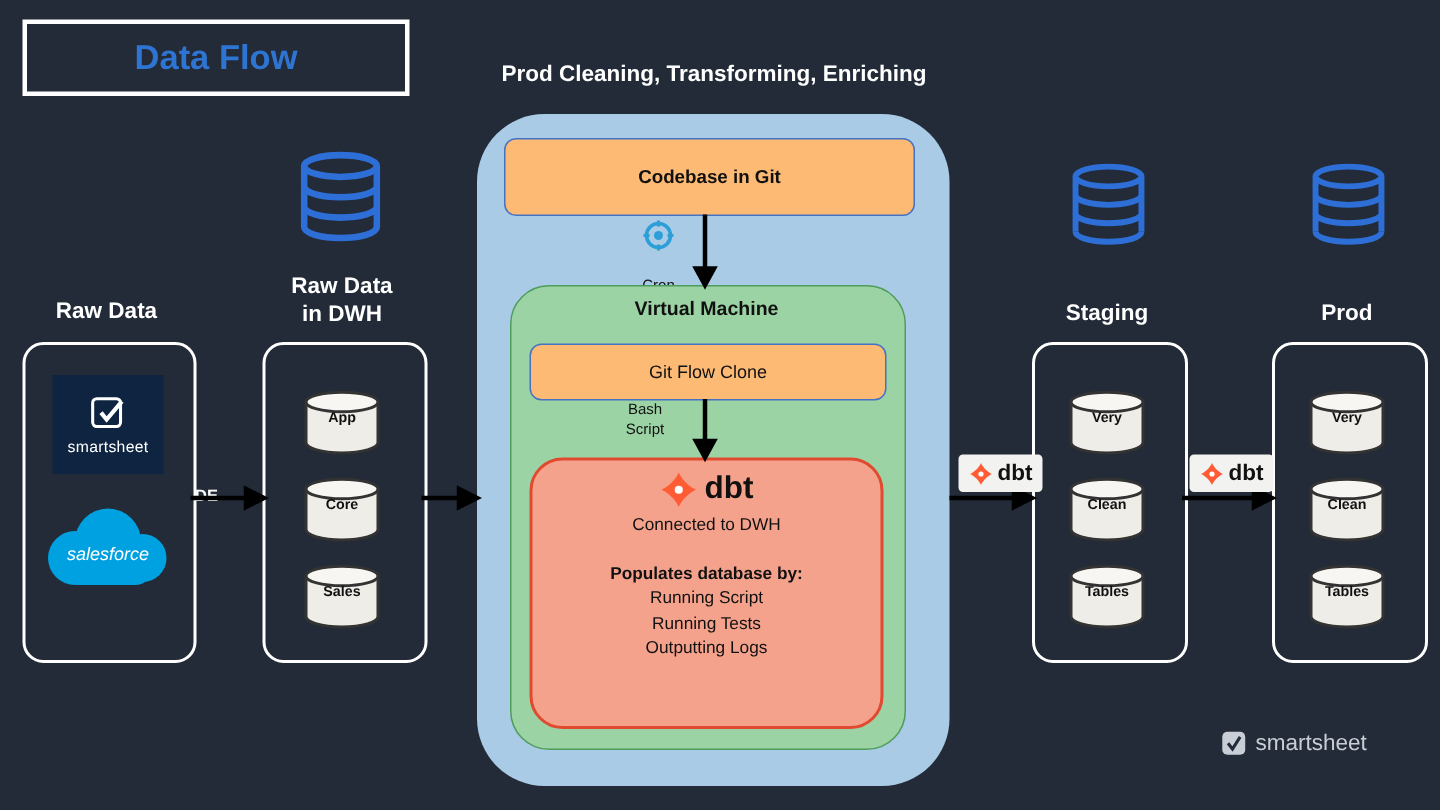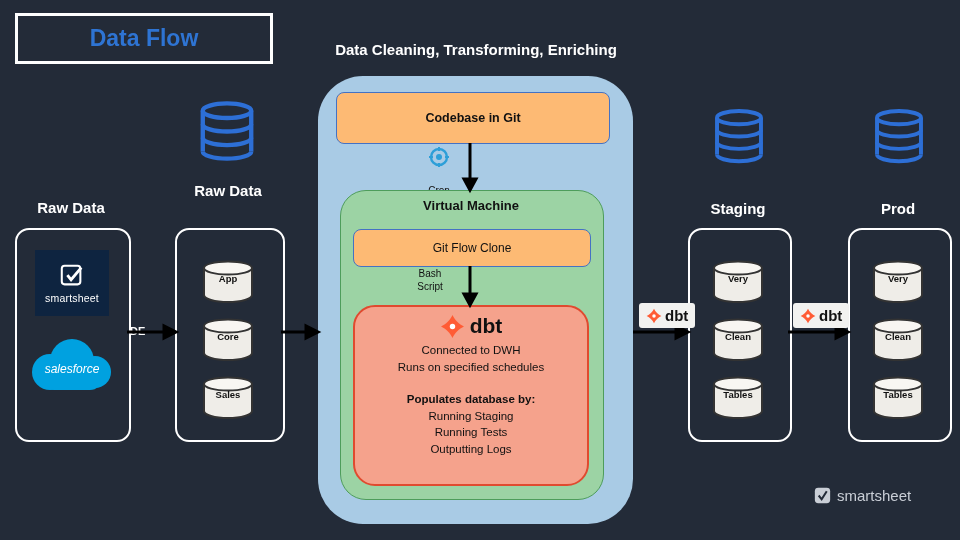--- a/index.html
+++ b/index.html
@@ -54,21 +54,21 @@
   .footer span{color:#C9CED6;font-size:15px;}
 </style>
 </head>
 <body>
 
 <div class="page">
 
   <div class="abs center title-box">
     <span>Data Flow</span>
   </div>
-  <div class="abs subtitle">Data Cleaning, Transforming, Enriching</div>
+  <div class="abs subtitle">Prod Cleaning, Transforming, Enriching</div>
 
   <svg class="abs arrows" width="960" height="540">
     <g stroke="#000" stroke-width="3" fill="#000">
       <g>
           <line x1="127" y1="332" x2="164" y2="332"></line>
           <polygon points="164,326 164,338 176,332"></polygon>
         </g>
       <g>
           <line x1="281" y1="332" x2="306" y2="332"></line>
           <polygon points="306,326 306,338 318,332"></polygon>
@@ -116,20 +116,21 @@
 
   <svg class="abs" style="left:196px;top:100px;" width="62" height="64" viewBox="0 0 64 66" fill="none" stroke="#2D6FD6" stroke-width="4.5">
     <ellipse cx="32" cy="11" rx="25" ry="7.5"></ellipse>
     <path d="M7 11 v42 M57 11 v42"></path>
     <path d="M7 25 a25 7.5 0 0 0 50 0"></path>
     <path d="M7 39 a25 7.5 0 0 0 50 0"></path>
     <path d="M7 53 a25 7.5 0 0 0 50 0"></path>
   </svg>
   <div class="abs col-label" style="left:172px;top:181px;width:112px;">
     <div>Raw Data</div>
+    <div>in DWH</div>
   </div>
   <div class="abs white-box" style="left:175px;top:228px;width:106px;height:210px;"></div>
   <div class="abs cyl" style="left:200px;top:260px;">
     <svg width="56" height="44" viewBox="0 0 56 44">
       <path d="M4 8 v27 a24 7 0 0 0 48 0 v-27" fill="#EFEDE8" stroke="#333" stroke-width="2"></path>
       <ellipse cx="28" cy="8" rx="24" ry="6.5" fill="#F8F6F2" stroke="#333" stroke-width="2"></ellipse>
     </svg>
     <span class="cyl-label">App</span>
   </div>
   <div class="abs cyl" style="left:200px;top:376px;">
@@ -170,23 +171,22 @@
 
   <div class="abs dbt-box">
     <div class="dbt-logo-row">
       <svg width="25" height="25" viewBox="0 0 24 24">
         <path d="M12 1 C14 5.5 18.5 10 23 12 C18.5 14 14 18.5 12 23 C10 18.5 5.5 14 1 12 C5.5 10 10 5.5 12 1 Z" fill="#FF5C35"></path>
         <circle cx="12" cy="12" r="2.6" fill="#fff"></circle>
       </svg>
       <span class="dbt-word">dbt</span>
     </div>
     <div>Connected to DWH</div>
-    <div>Runs on specified schedules</div>
     <div class="dbt-bold">Populates database by:</div>
-    <div>Running Staging</div>
+    <div>Running Script</div>
     <div>Running Tests</div>
     <div>Outputting Logs</div>
   </div>
 
   <div class="abs dbt-chip" style="left:639px;top:303px;">
     <svg width="16" height="16" viewBox="0 0 24 24">
       <path d="M12 1 C14 5.5 18.5 10 23 12 C18.5 14 14 18.5 12 23 C10 18.5 5.5 14 1 12 C5.5 10 10 5.5 12 1 Z" fill="#FF5C35"></path>
       <circle cx="12" cy="12" r="2.6" fill="#fff"></circle>
     </svg>
     <span class="chip-word">dbt</span>

